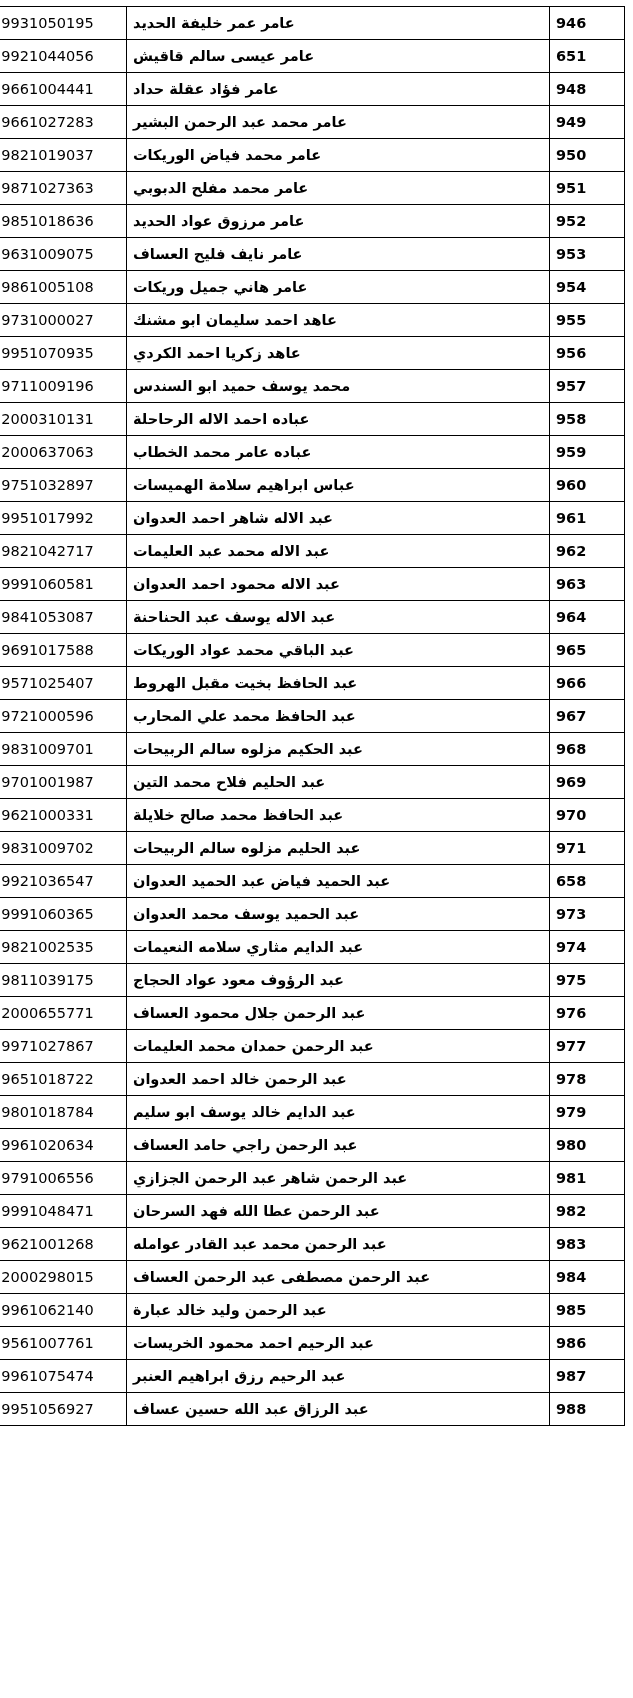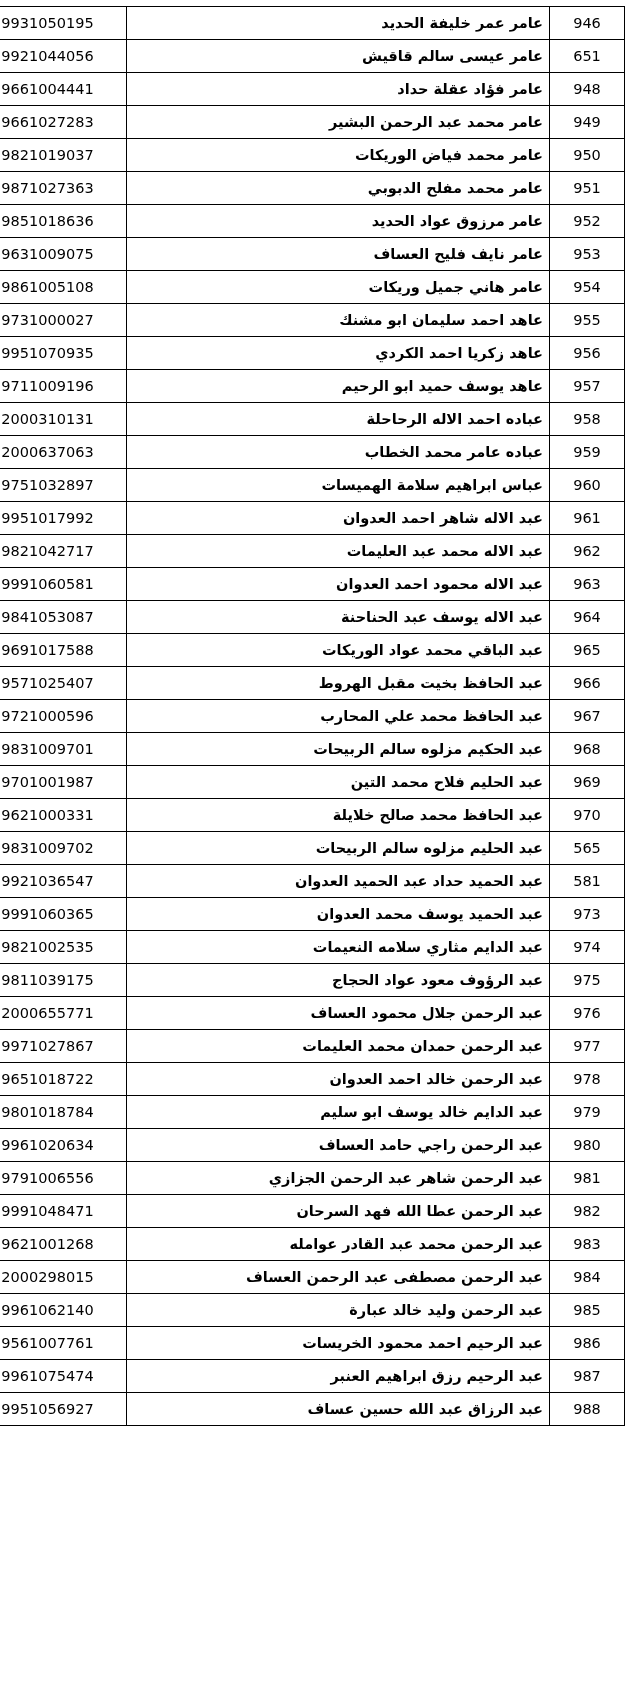--- a/index.html
+++ b/index.html
@@ -26,27 +26,28 @@
     height: 32px;
     padding: 0 6px;
     font-size: 14.5px;
     color: #000000;
     vertical-align: middle;
     overflow: hidden;
     white-space: nowrap;
   }
   td.col-num {
     width: 62px;
-    text-align: center;
+    text-align: left;
     direction: ltr;
     font-size: 15px;
+    font-weight: bold;
   }
   td.col-name {
     width: 410px;
-    text-align: right;
+    text-align: left;
     font-weight: bold;
     font-size: 15px;
     letter-spacing: 0px;
   }
   td.col-id {
     width: 145px;
     text-align: center;
     direction: ltr;
     font-size: 15px;
     font-family: "DejaVu Sans", "Liberation Sans", sans-serif;
@@ -108,21 +109,21 @@
           <td class="col-name">عاهد احمد سليمان ابو مشنك</td>
           <td class="col-id">9731000027</td>
         </tr>
         <tr>
           <td class="col-num">956</td>
           <td class="col-name">عاهد زكريا احمد الكردي</td>
           <td class="col-id">9951070935</td>
         </tr>
         <tr>
           <td class="col-num">957</td>
-          <td class="col-name">عاهد يوسف حميد ابو الرحيم</td>
+          <td class="col-name">محمد يوسف حميد ابو السندس</td>
           <td class="col-id">9711009196</td>
         </tr>
         <tr>
           <td class="col-num">958</td>
           <td class="col-name">عباده احمد الاله الرحاحلة</td>
           <td class="col-id">2000310131</td>
         </tr>
         <tr>
           <td class="col-num">959</td>
           <td class="col-name">عباده عامر محمد الخطاب</td>
@@ -177,27 +178,27 @@
           <td class="col-num">969</td>
           <td class="col-name">عبد الحليم فلاح محمد التين</td>
           <td class="col-id">9701001987</td>
         </tr>
         <tr>
           <td class="col-num">970</td>
           <td class="col-name">عبد الحافظ محمد صالح خلايلة</td>
           <td class="col-id">9621000331</td>
         </tr>
         <tr>
-          <td class="col-num">565</td>
+          <td class="col-num">971</td>
           <td class="col-name">عبد الحليم مزلوه سالم الربيحات</td>
           <td class="col-id">9831009702</td>
         </tr>
         <tr>
-          <td class="col-num">581</td>
-          <td class="col-name">عبد الحميد حداد عبد الحميد العدوان</td>
+          <td class="col-num">658</td>
+          <td class="col-name">عبد الحميد فياض عبد الحميد العدوان</td>
           <td class="col-id">9921036547</td>
         </tr>
         <tr>
           <td class="col-num">973</td>
           <td class="col-name">عبد الحميد يوسف محمد العدوان</td>
           <td class="col-id">9991060365</td>
         </tr>
         <tr>
           <td class="col-num">974</td>
           <td class="col-name">عبد الدايم مثاري سلامه النعيمات</td>

